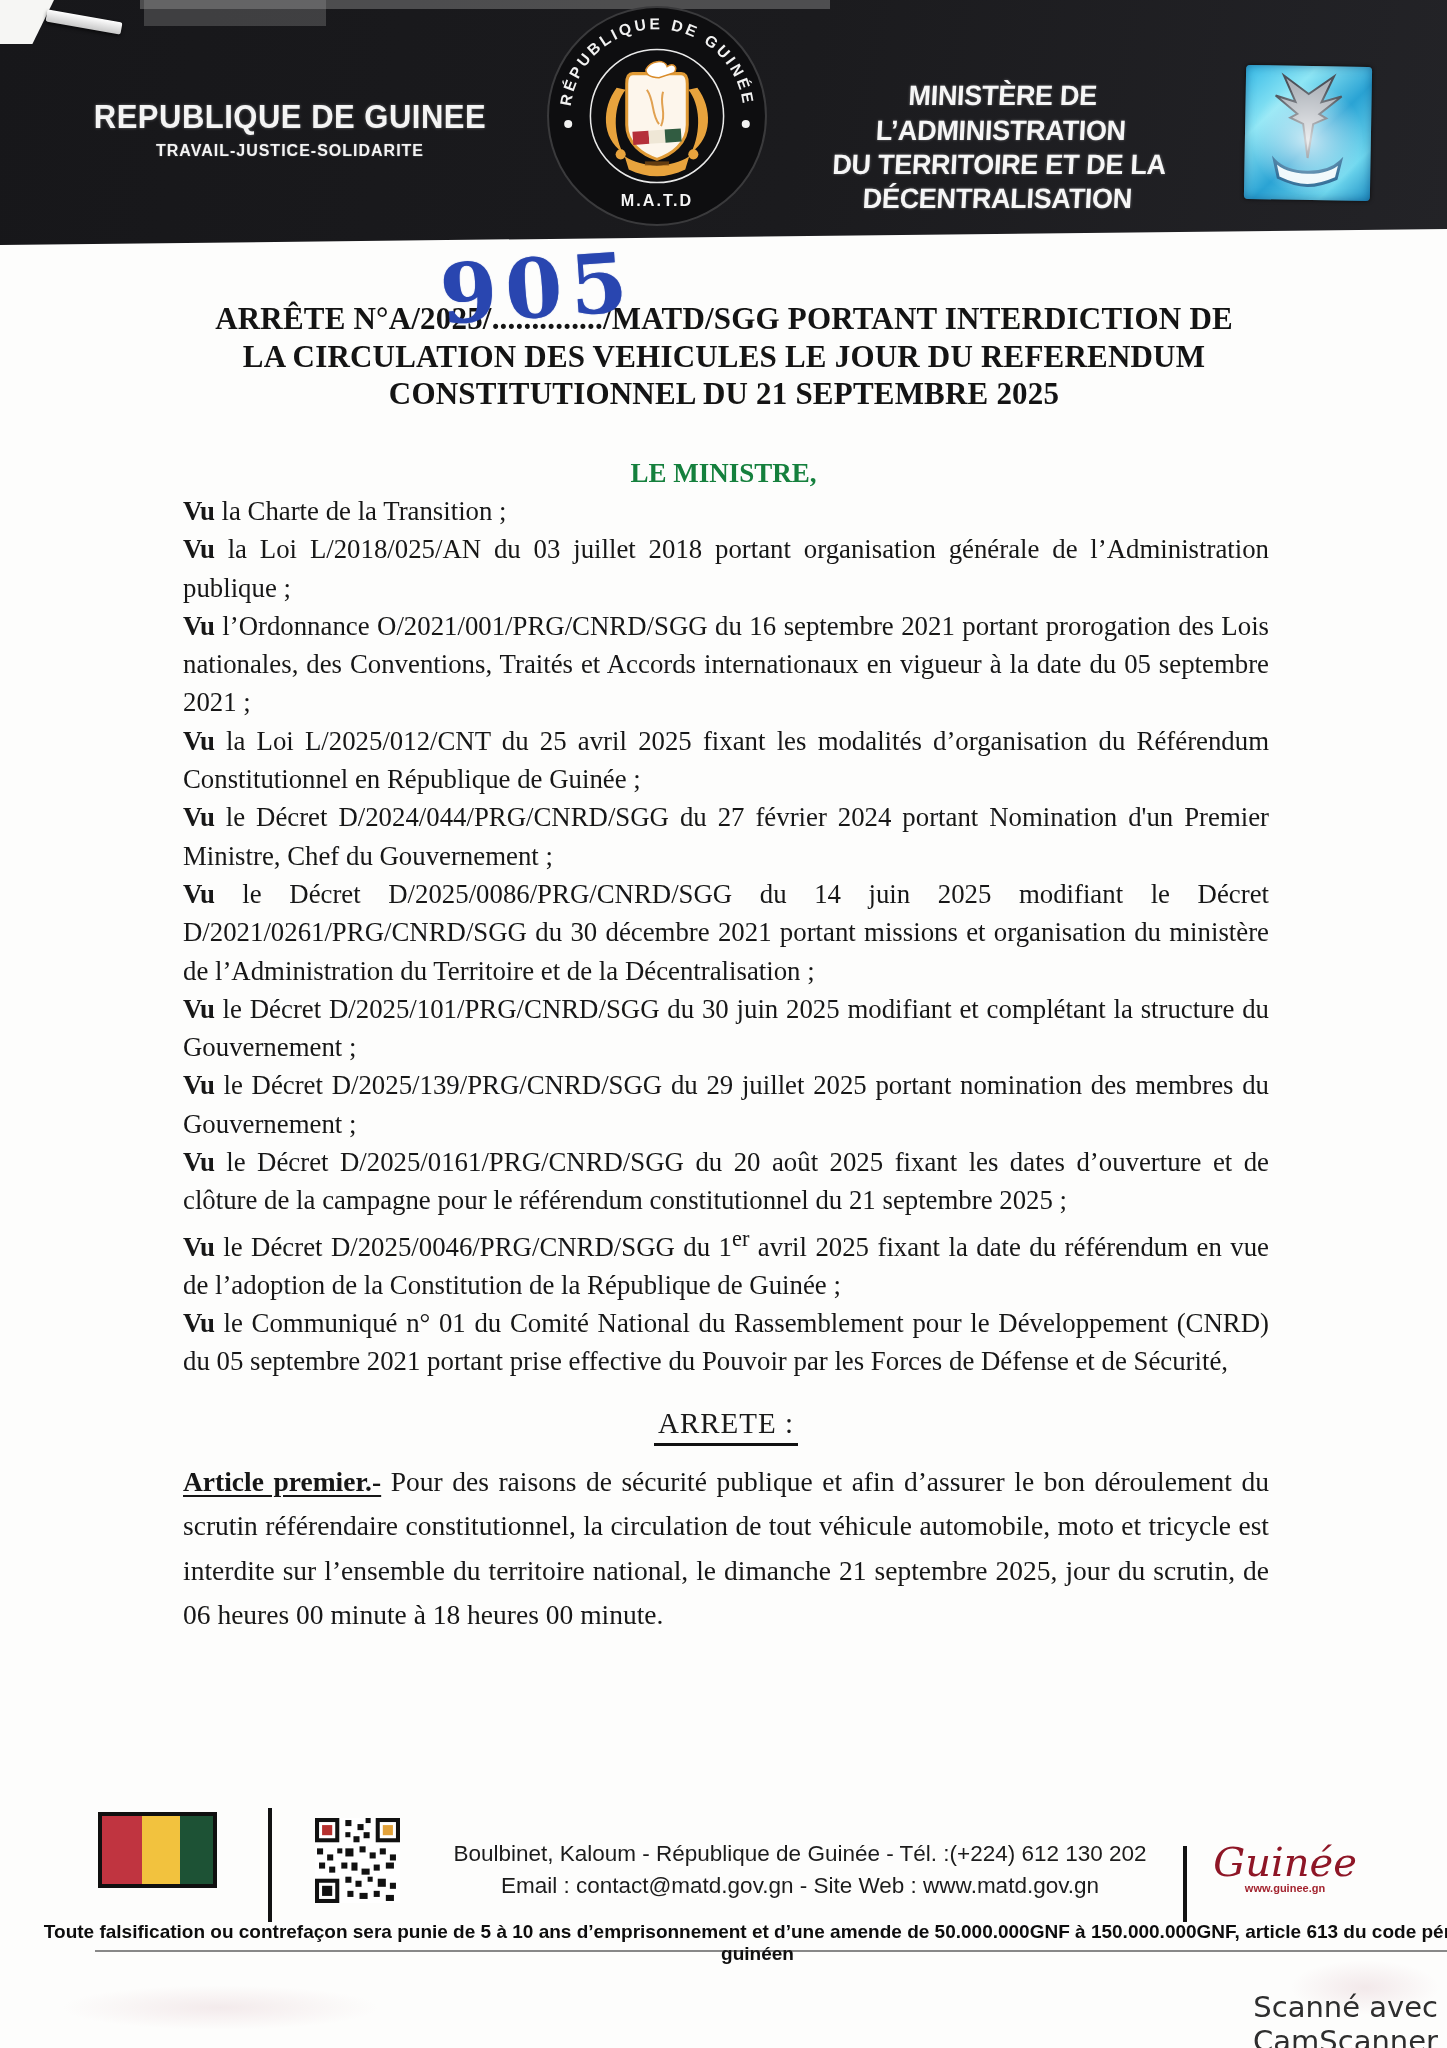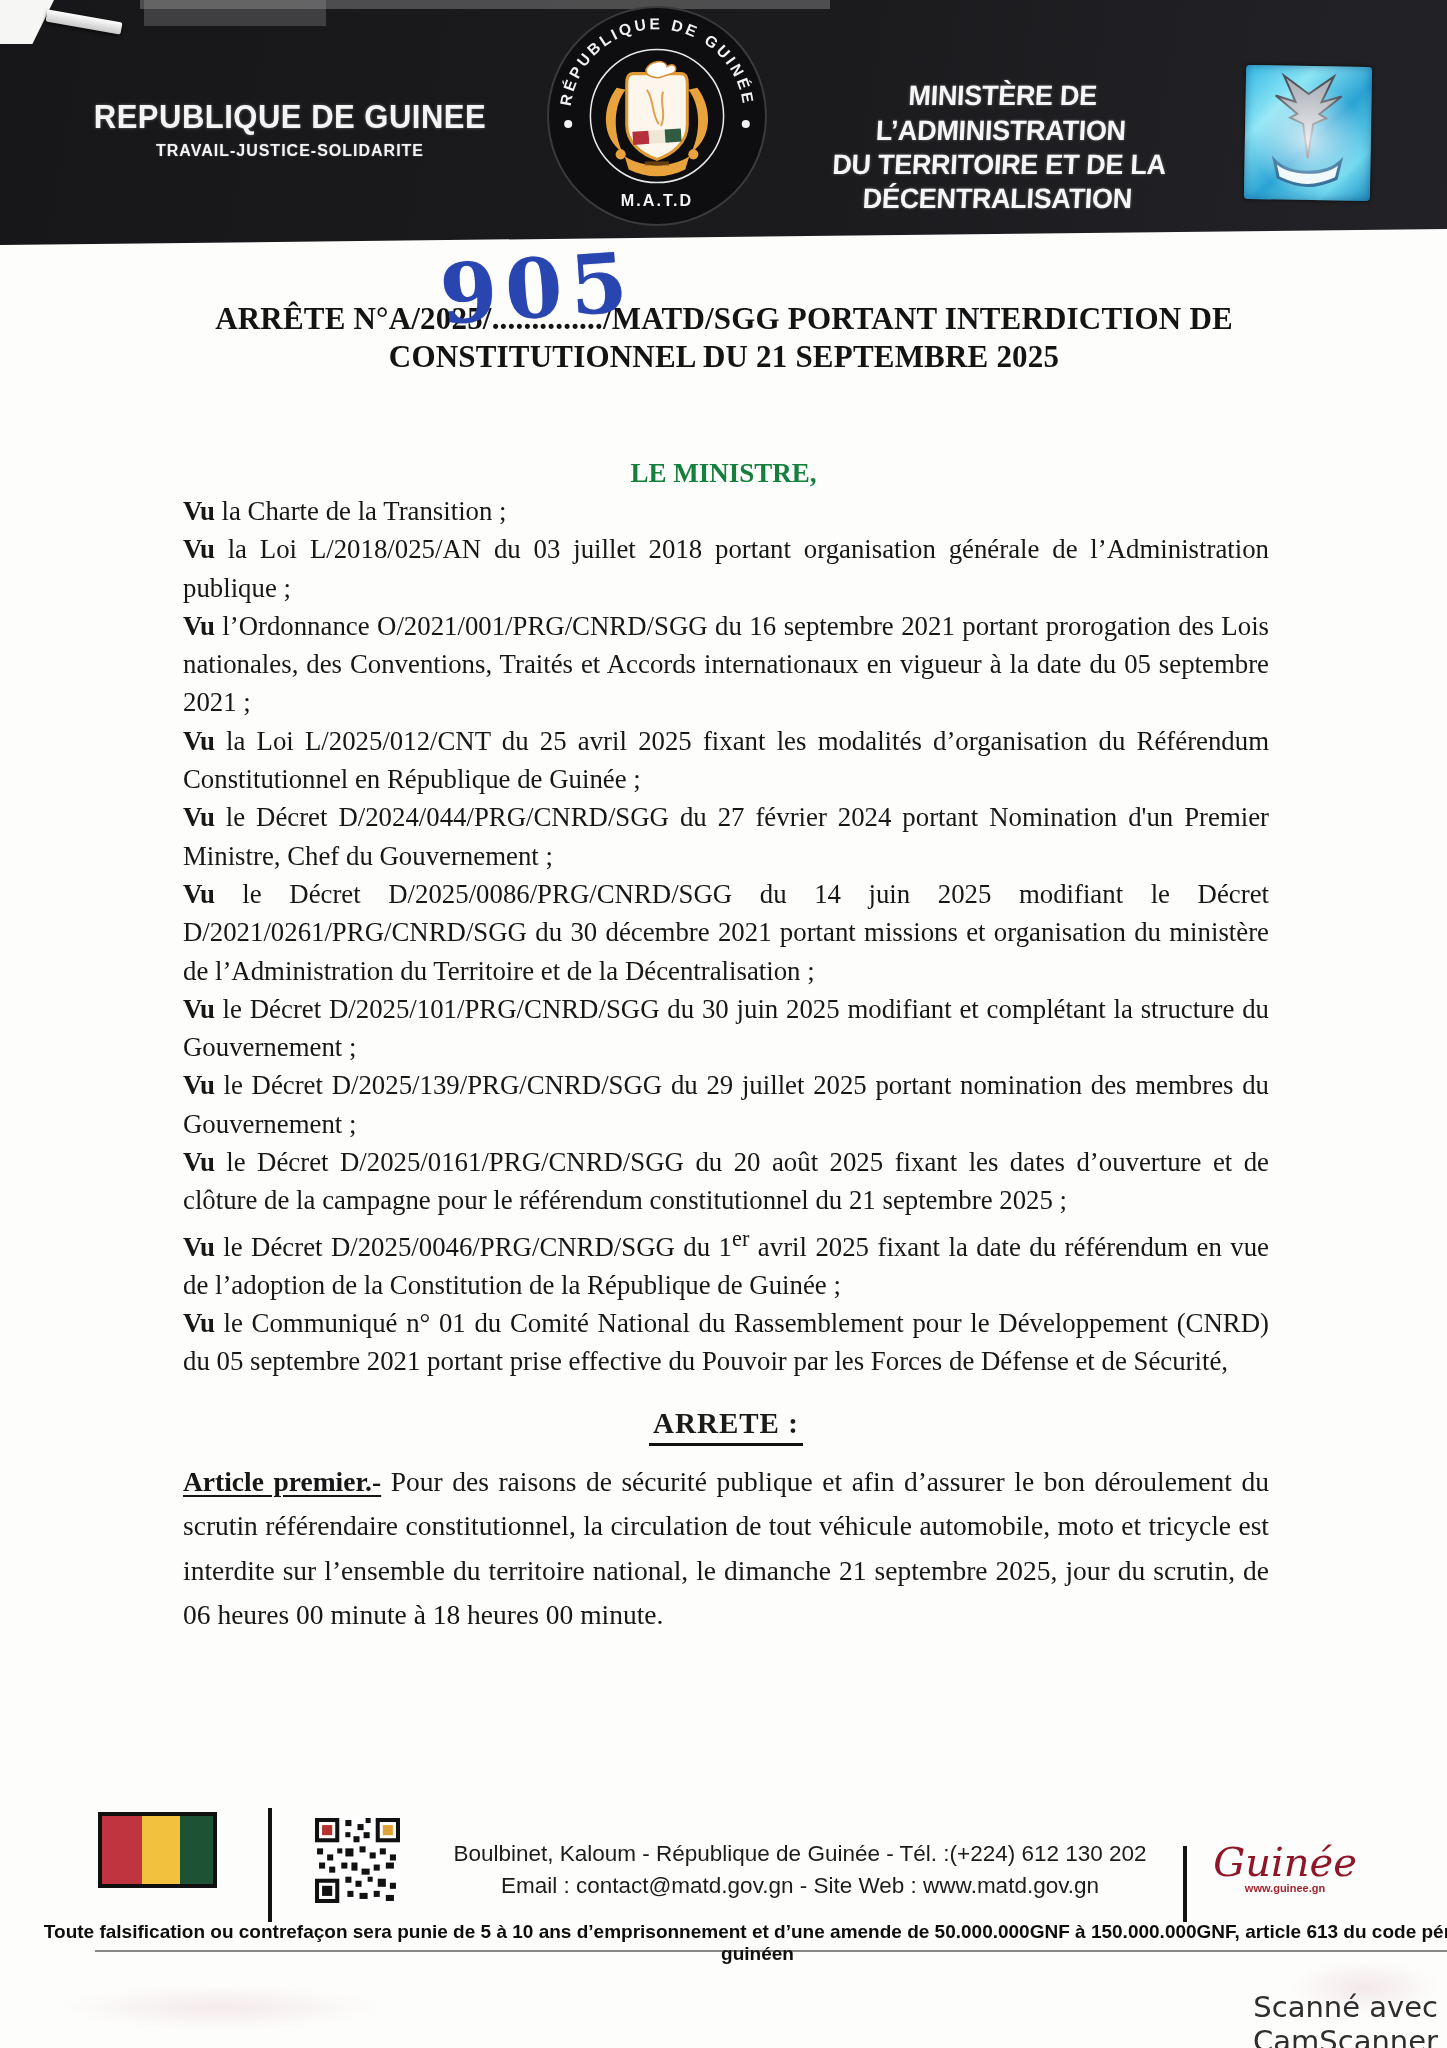--- a/index.html
+++ b/index.html
@@ -45,21 +45,21 @@
         font-size:82px;font-weight:700;color:#2946b0;letter-spacing:8px;transform:rotate(-4deg);
         text-shadow:0 0 1px rgba(41,70,176,.6);}
 
   .minister-heading{position:absolute;left:0;top:458px;width:1447px;text-align:center;
         font-weight:700;font-size:27px;color:#15803d;}
 
   
   .body-flow{position:absolute;left:183px;top:492px;width:1086px;}
   .vu{margin:0;font-size:26.8px;line-height:38.3px;text-align:justify;color:#171717;}
   .vu .lead{font-weight:700;}
-  .arrete-heading{margin:26px 0 14px 0;text-align:center;font-size:29px;font-weight:700;letter-spacing:1px;}
+  .arrete-heading{margin:26px 0 14px 0;text-align:center;font-size:29px;font-weight:400;letter-spacing:1px;}
   .arrete-heading span{display:inline-block;border-bottom:3px solid #111;padding:0 4px 3px 4px;}
   .article{margin:0;font-size:27.5px;line-height:44.4px;text-align:justify;color:#171717;}
   .article .label{font-weight:700;text-decoration:underline;text-decoration-thickness:2px;text-underline-offset:4px;}
 
   
   .flag{position:absolute;left:98px;top:1812px;width:119px;height:76px;border:4px solid #101010;
         display:flex;box-sizing:border-box;}
   .flag div{height:100%;}
   .flag .s1{width:36%;} .flag .s2{width:34%;} .flag .s3{width:30%;}
   .vline{position:absolute;width:4px;background:#131313;}
@@ -139,20 +139,21 @@
         <path d="M30,95 C45,110 81,110 96,95 L92,112 C70,122 56,122 34,112 Z" fill="#eef8fb" stroke="#1b5e8c" stroke-width="3"></path>
       </svg>
     </div>
   </div>
 
   <div class="corner-wedge"></div>
   <div class="staple"></div>
 
   <div class="decree-title">
     <div>ARRÊTE N°A/2025/............../MATD/SGG PORTANT INTERDICTION DE</div>
+    <div>LA CIRCULATION DES VEHICULES LE JOUR DU REFERENDUM</div>
     <div>CONSTITUTIONNEL DU 21 SEPTEMBRE 2025</div>
   </div>
   <div class="handwritten" style="color: rgb(41, 70, 176);">905</div>
 
   <div class="minister-heading">LE MINISTRE,</div>
 
   <div class="body-flow">
     <p class="vu"><span class="lead">Vu</span><span> la Charte de la Transition ;</span></p>
     <p class="vu"><span class="lead">Vu</span><span> la Loi L/2018/025/AN du 03 juillet 2018 portant organisation générale de l’Administration publique ;</span></p>
     <p class="vu"><span class="lead">Vu</span><span> l’Ordonnance O/2021/001/PRG/CNRD/SGG du 16 septembre 2021 portant prorogation des Lois nationales, des Conventions, Traités et Accords internationaux en vigueur à la date du 05 septembre 2021 ;</span></p>

